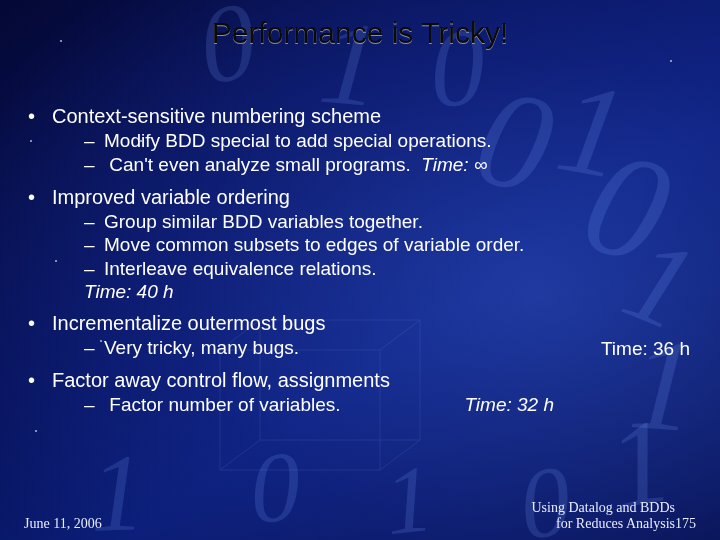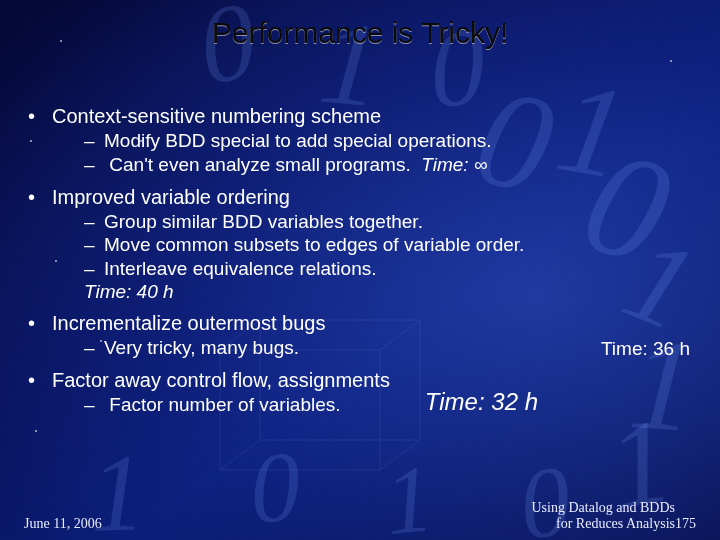--- a/index.html
+++ b/index.html
@@ -123,22 +123,22 @@
   .time-center {
     text-align: left;
     font-style: italic;
     font-size: 19px;
     padding-left: 56px;
     margin-top: 0;
   }
   .time-inline-right {
     display: inline-block;
     position: absolute;
-    right: 156px;
-    font-size: 24px;
+    right: 140px;
+    font-size: 19px;
     font-style: italic;
   }
 
   .block { position: relative; }
 
   .footer {
     position: absolute;
     bottom: 8px;
     left: 24px; right: 24px;
     display: flex;

